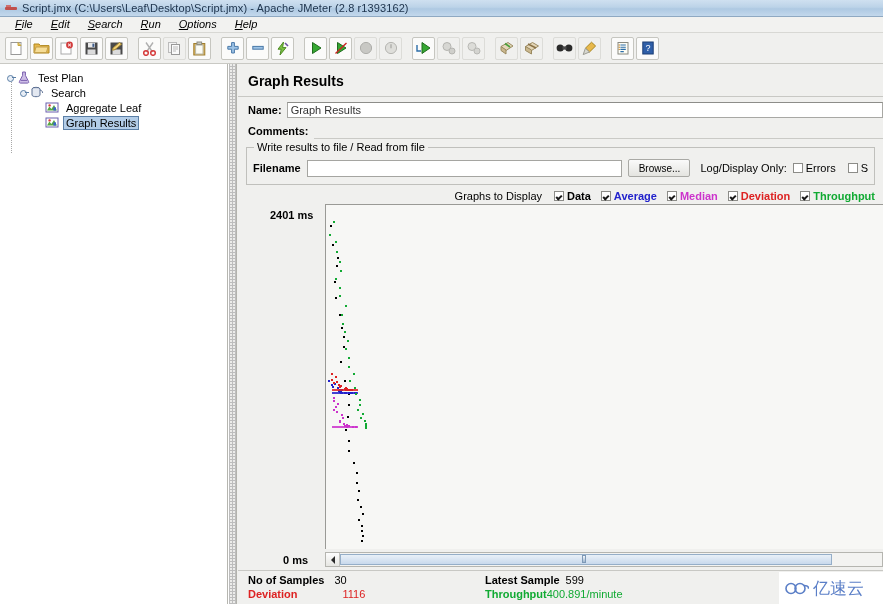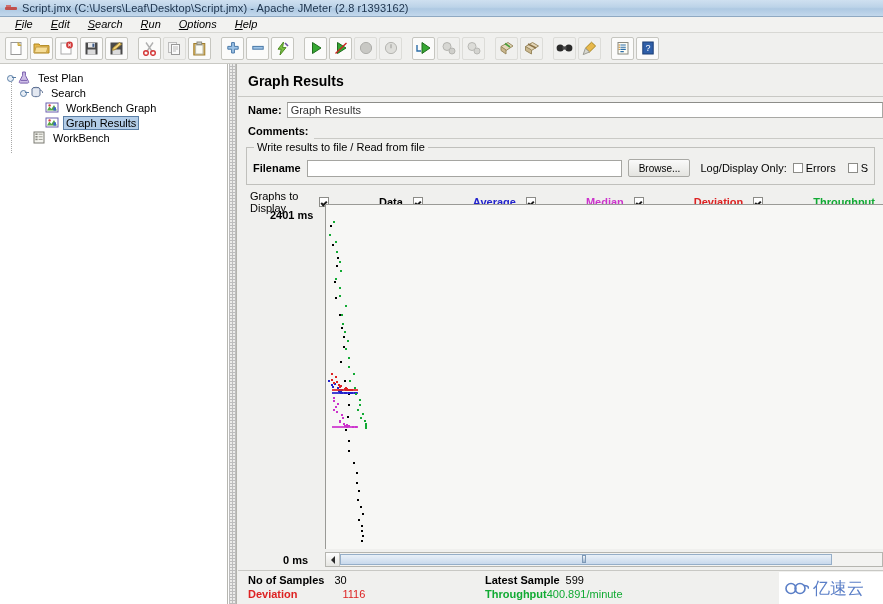--- a/index.html
+++ b/index.html
@@ -124,21 +124,21 @@
     border-left:2px solid #1a1a1a;border-bottom:2px solid #1a1a1a;
     transform:rotate(-45deg);
   }
   .inline{display:inline-flex;align-items:center;white-space:nowrap;}
 
   .gdrow{
     display:flex;align-items:center;justify-content:flex-end;
     gap:10px;padding:5px 8px 4px 12px;font-size:11px;
   }
   .gdrow .lead{font-weight:normal;margin-right:2px;}
-  .gdrow b{font-weight:bold;margin-left:47px;}
+  .gdrow b{font-weight:bold;}
   .ylab{position:absolute;right:0;font-size:11px;font-weight:bold;white-space:nowrap;}
   .ylab-top{left:270px;top:209px;}
   .ylab-bot{left:283px;top:554px;}
   .plotbox{
     position:absolute;left:325px;top:204px;right:0;height:344px;
     background:#f7f7f5;border-left:1px solid #9a9a96;border-top:1px solid #9a9a96;
     overflow:hidden;
   }
   .pt{position:absolute;width:2px;height:2px;}
   .seg{position:absolute;height:2px;}
@@ -387,49 +387,36 @@
       <div class="trow" style="margin-left:26px;">
         <span class="tindent"></span>
         <span class="ticon">
           <svg width="14" height="13" viewBox="0 0 14 13">
               <rect x="1" y="2" width="12" height="9" fill="#fff" stroke="#6b5fae"></rect>
               <path d="M2 9.6 L4.4 5.6 L6.4 8 L9 4 L12 9.6Z" fill="#57a843"></path>
               <circle cx="4.6" cy="4.4" r="1.2" fill="#d83b3b"></circle>
               <rect x="8.4" y="6.4" width="2.6" height="3.2" fill="#3b63c8"></rect>
             </svg>
         </span>
-        <span class="tlabel">WorkBench Graph</span>
+        <span class="tlabel">Aggregate Leaf</span>
       </div>
 
       <div class="trow" style="margin-left:26px;">
         <span class="tindent"></span>
         <span class="ticon">
           <svg width="14" height="13" viewBox="0 0 14 13">
               <rect x="1" y="2" width="12" height="9" fill="#fff" stroke="#6b5fae"></rect>
               <path d="M2 9.6 L4.4 5.6 L6.4 8 L9 4 L12 9.6Z" fill="#57a843"></path>
               <circle cx="4.6" cy="4.4" r="1.2" fill="#d83b3b"></circle>
               <rect x="8.4" y="6.4" width="2.6" height="3.2" fill="#3b63c8"></rect>
             </svg>
         </span>
         <span class="tlabel sel">Graph Results</span>
       </div>
 
-      <div class="trow" style="margin-left:13px;">
-        <span class="tindent"></span>
-        <span class="ticon">
-          <svg width="14" height="13" viewBox="0 0 14 13">
-              <rect x="2" y="1" width="10" height="11" fill="#f4f4ef" stroke="#7a7a72"></rect>
-              <rect x="3.4" y="2.4" width="2.2" height="1.6" fill="#8a8a82"></rect>
-              <rect x="3.4" y="5" width="2.2" height="1.6" fill="#8a8a82"></rect>
-              <rect x="3.4" y="7.6" width="2.2" height="1.6" fill="#8a8a82"></rect>
-              <path d="M6.6 3.2h4M6.6 5.8h4M6.6 8.4h4" stroke="#9a9a92"></path>
-            </svg>
-        </span>
-        <span class="tlabel">WorkBench</span>
-      </div>
     </div>
   </div>
 
   <div class="divider"></div>
 
   <div class="rightpane">
 
     <div class="panel-title">Graph Results</div>
     <div class="sep-line"></div>
 

